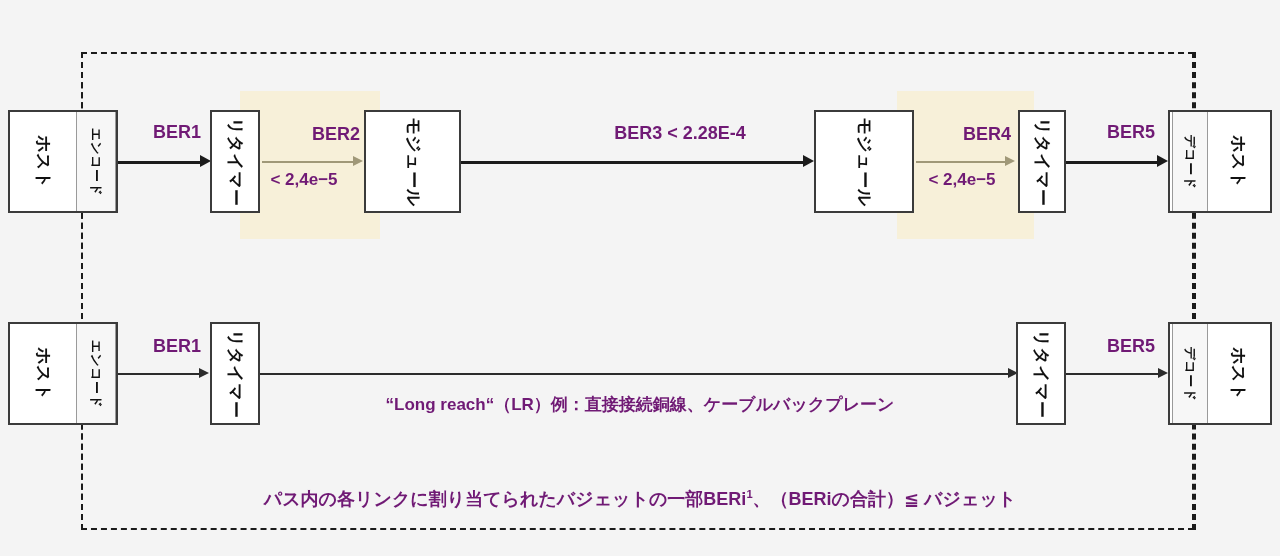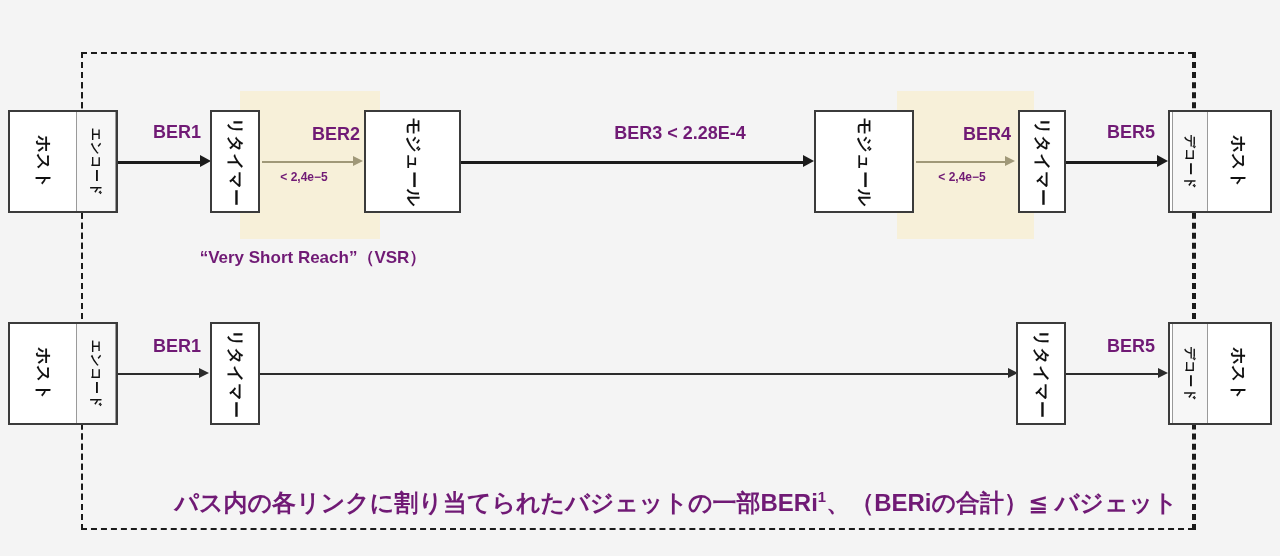--- a/index.html
+++ b/index.html
@@ -105,23 +105,23 @@
 
   
   .txt {
     position: absolute;
     color: #701a75;
     font-weight: 700;
     white-space: nowrap;
   }
   .txt.ber      { font-size: 18px; }
   .txt.berwide  { font-size: 18px; }
-  .txt.sub      { font-size: 12px; }
+  .txt.sub      { font-size: 17px; }
   .txt.caption  { font-size: 17px; }
-  .txt.footnote { font-size: 24px; margin-left: 36px; }
+  .txt.footnote { font-size: 18px; }
   .txt.center   { transform: translateX(-50%); }
 
   sup { font-size: 0.62em; vertical-align: super; }
 </style>
 </head>
 <body>
 
 <div id="canvas">
 
   <div class="outer-dashed"></div>
@@ -179,40 +179,40 @@
   <div class="arrow-head thick" style="left:1157px; top:155px;"></div>
   <div class="txt ber center" style="left:1131px; top:122px;">BER5</div>
 
   <div class="node" style="left:1168px; top:110px; width:104px; height:103px;">
     <div class="subpanel" style="left:2px; width:36px;">
       <div class="node-label small">デコード</div>
     </div>
     <div class="node-label" style="left:calc(50% + 18px);">ホスト</div>
   </div>
 
-  <div class="txt caption center" style="left:313px; top:246px;">“Very Short Reach”（VSR）</div>
 
   <div class="node" style="left:8px; top:322px; width:110px; height:103px;">
     <div class="subpanel" style="left:66px; width:40px;">
       <div class="node-label small">エンコード</div>
     </div>
     <div class="node-label" style="left:33px;">ホスト</div>
   </div>
 
   <div class="arrow-line thin" style="left:118px; top:373px; width:85px;"></div>
   <div class="arrow-head thin" style="left:199px; top:368px;"></div>
   <div class="txt ber center" style="left:177px; top:336px;">BER1</div>
 
   <div class="node" style="left:210px; top:322px; width:50px; height:103px;">
     <div class="node-label">リタイマー</div>
   </div>
 
   <div class="arrow-line thin" style="left:260px; top:373px; width:752px;"></div>
   <div class="arrow-head thin" style="left:1008px; top:368px;"></div>
 
+  <div class="txt caption center" style="left:640px; top:393px;">“Long reach“（LR）例：直接接続銅線、ケーブルバックプレーン</div>
 
   <div class="node" style="left:1016px; top:322px; width:50px; height:103px;">
     <div class="node-label">リタイマー</div>
   </div>
 
   <div class="arrow-line thin" style="left:1066px; top:373px; width:94px;"></div>
   <div class="arrow-head thin" style="left:1158px; top:368px;"></div>
   <div class="txt ber center" style="left:1131px; top:336px;">BER5</div>
 
   <div class="node" style="left:1168px; top:322px; width:104px; height:103px;">

